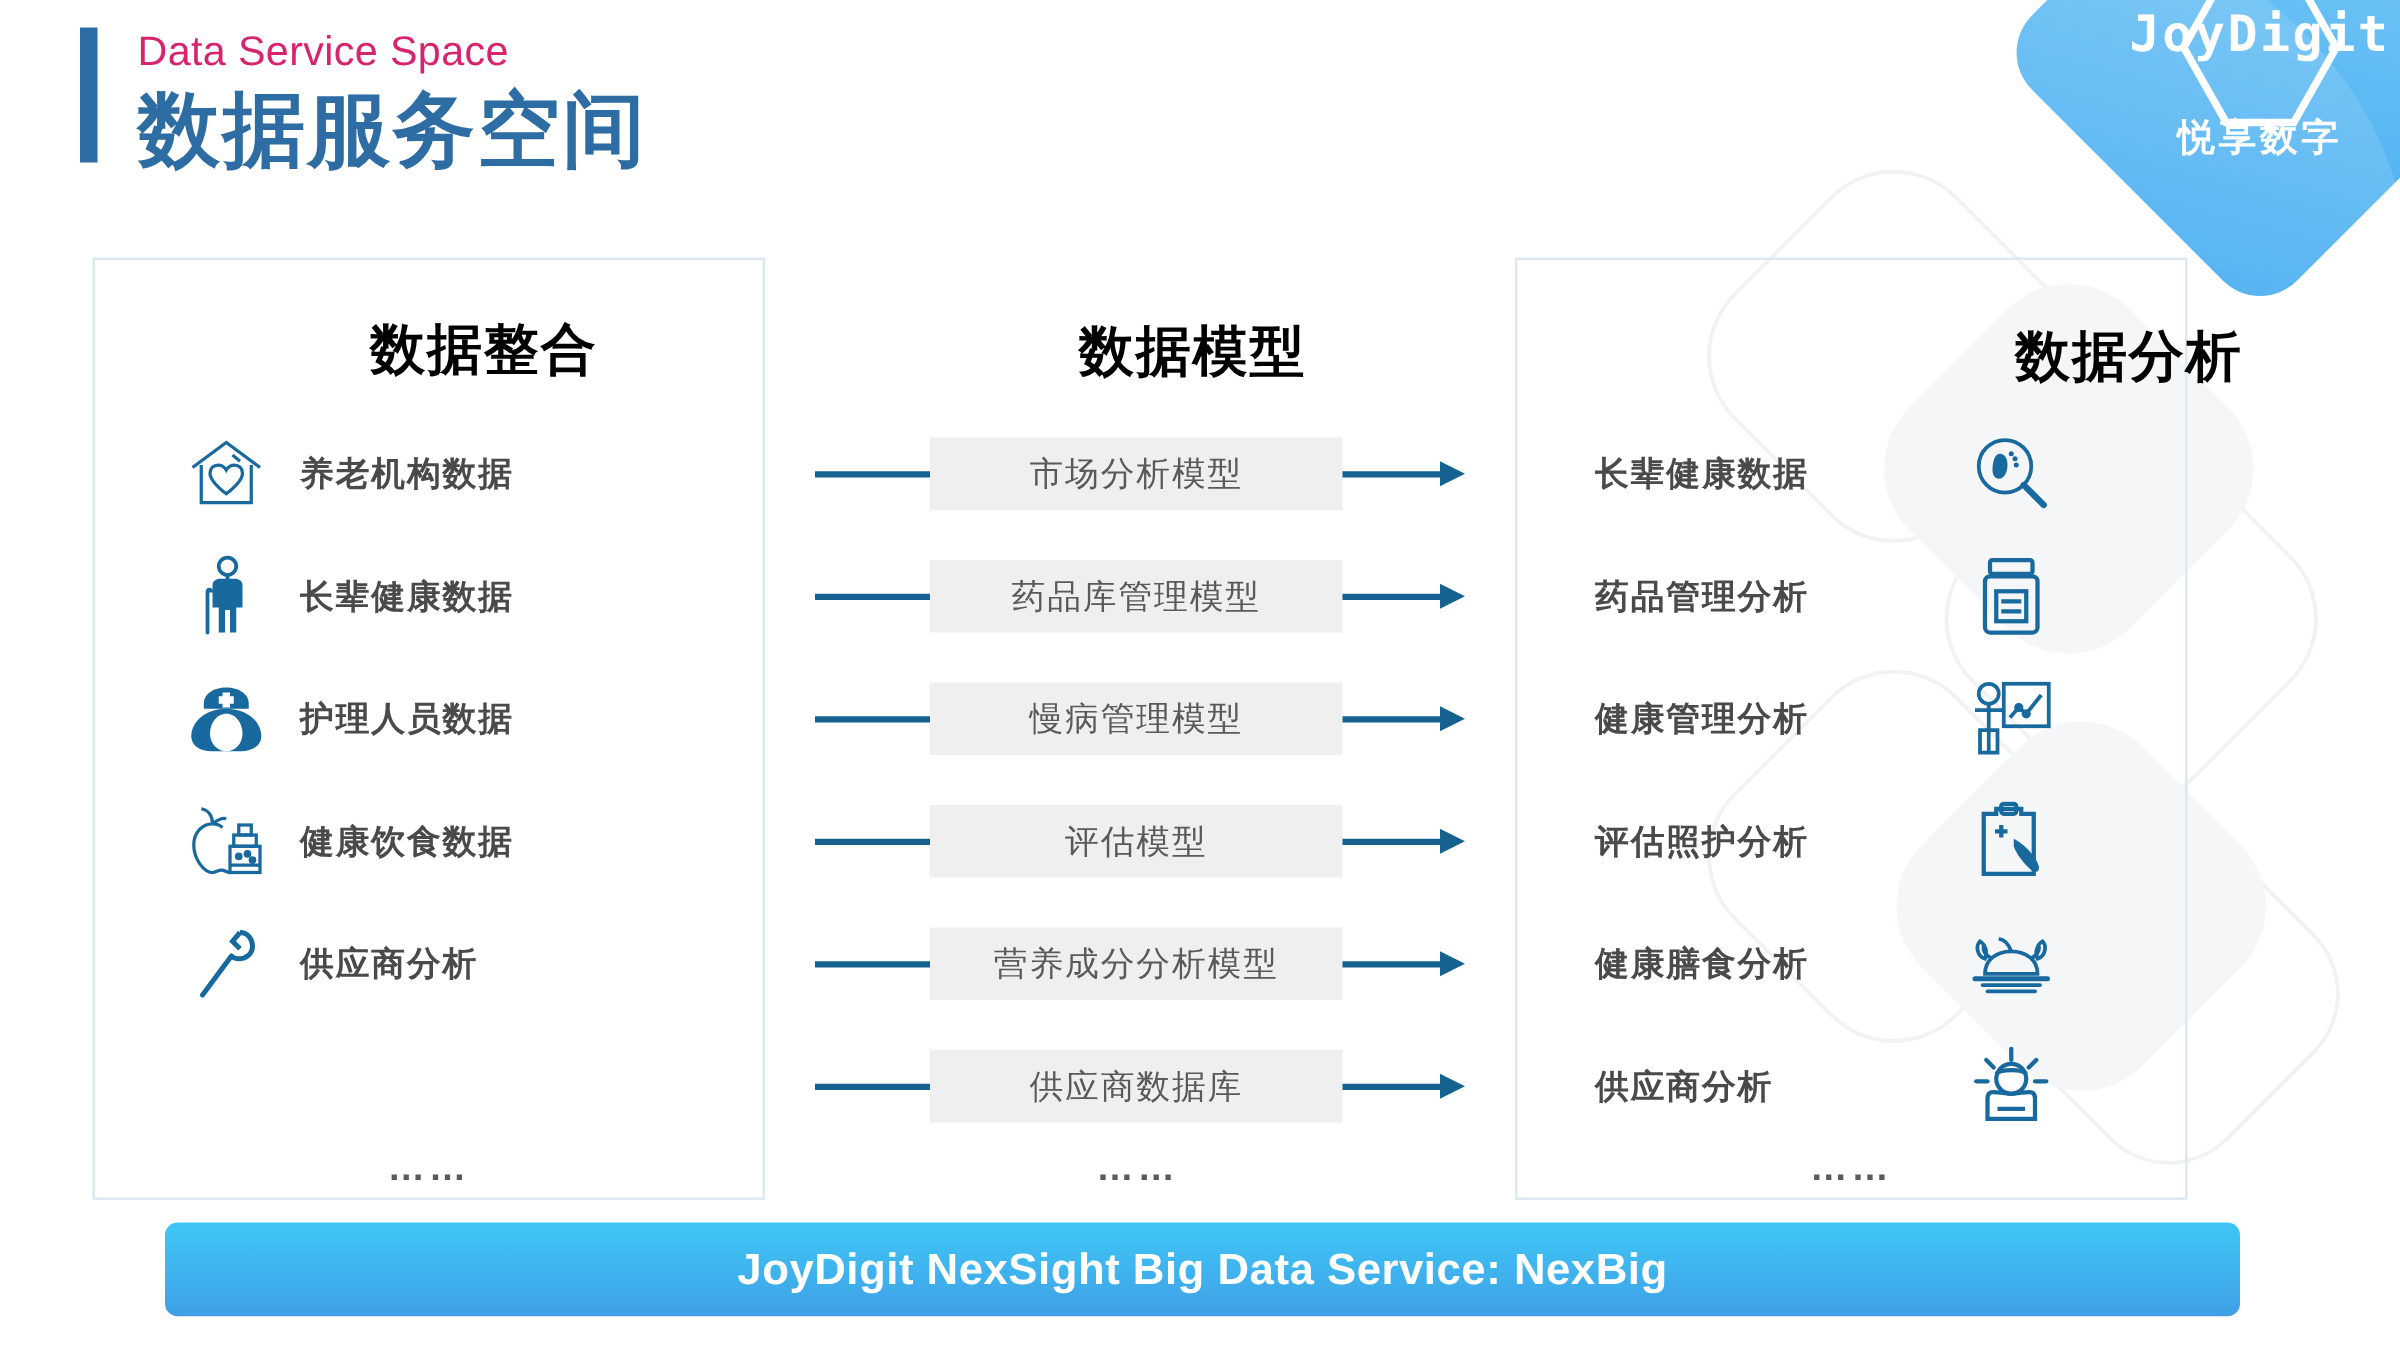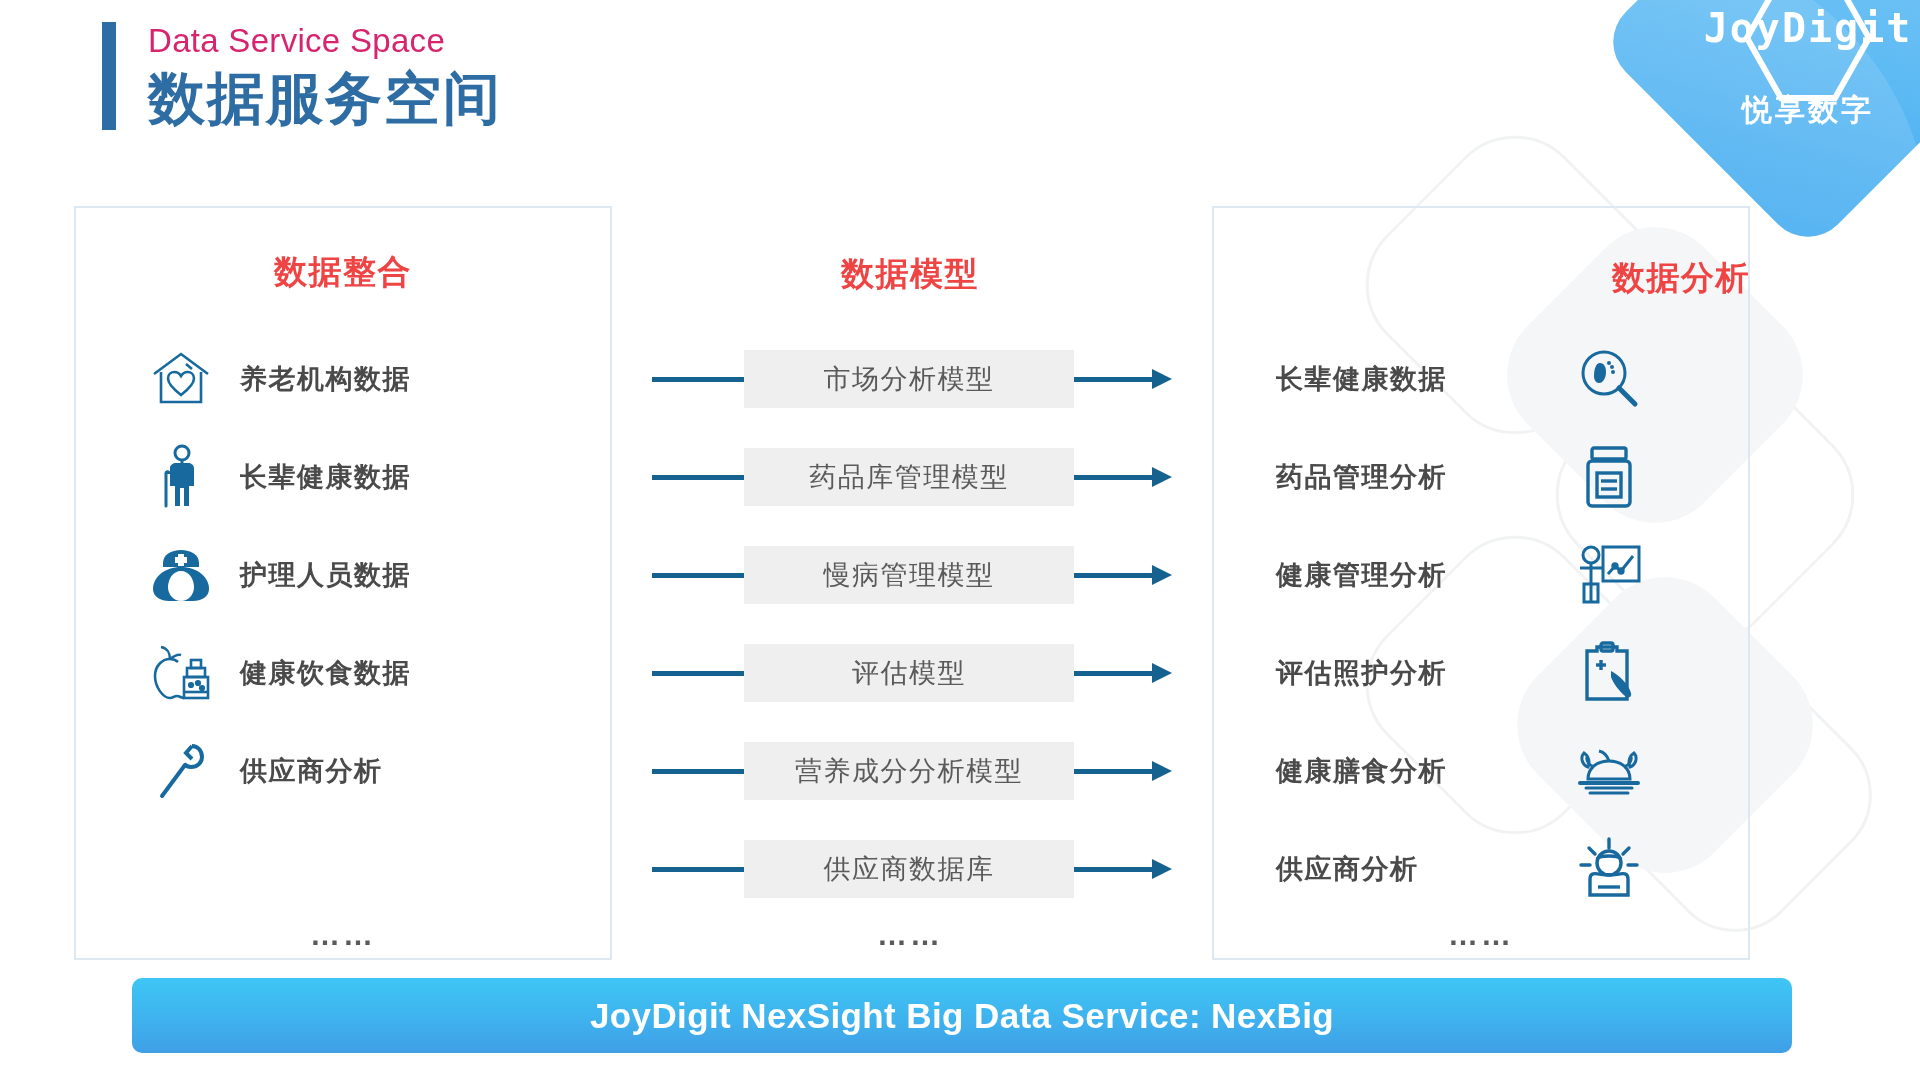--- a/index.html
+++ b/index.html
@@ -28,41 +28,40 @@
     opacity: 1;
   }
 
   
   .header {
     position: absolute;
     left: 64px;
     top: 22px;
     display: flex;
     align-items: stretch;
-    margin-left: 38px;
   }
   .header-bar {
     width: 14px;
     height: 108px;
     background: #2e6da4;
     margin-right: 32px;
     flex: none;
   }
   .header-text { display: flex; flex-direction: column; justify-content: center; }
   .eyebrow {
     color: #d6246e;
     font-size: 33px;
     font-weight: 400;
     letter-spacing: 0.3px;
     line-height: 1.15;
     margin-bottom: 6px;
   }
   .title-cn {
     color: #2e6da4;
-    font-size: 57px;
+    font-size: 66px;
     font-weight: 700;
     letter-spacing: 2px;
     line-height: 1.15;
   }
 
   
   .logo {
     position: absolute;
     right: -38px;
     top: -108px;
@@ -122,25 +121,26 @@
   .panel {
     position: absolute;
     border: 2px solid #dce9f3;
     background: transparent;
   }
   .panel-left   { left: 74px;  top: 206px; width: 538px;  height: 754px; }
   .panel-right  { left: 1212px; top: 206px; width: 538px; height: 754px; }
 
   .col-head {
     position: absolute;
-    color: #ef4444;
-    font-size: 33px;
+    color: #000000;
+    font-size: 44px;
     font-weight: 700;
     letter-spacing: 1.5px;
     white-space: nowrap;
+    margin-left: 44px;
   }
   .head-left  { left: 74px;   top: 250px; width: 538px;  text-align: center; }
   .head-mid   { left: 640px;  top: 252px; width: 540px;  text-align: center; }
   .head-right { left: 1212px; top: 256px; width: 538px;  text-align: right; }
 
   
   .rows {
     position: absolute;
     top: 330px;
   }

